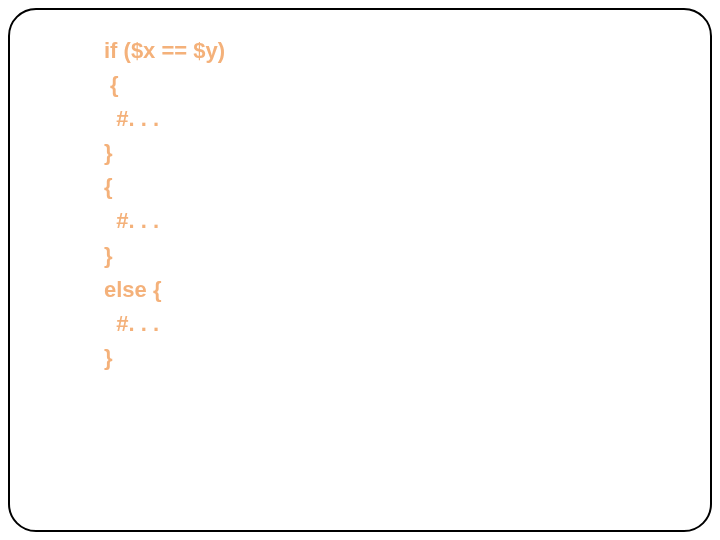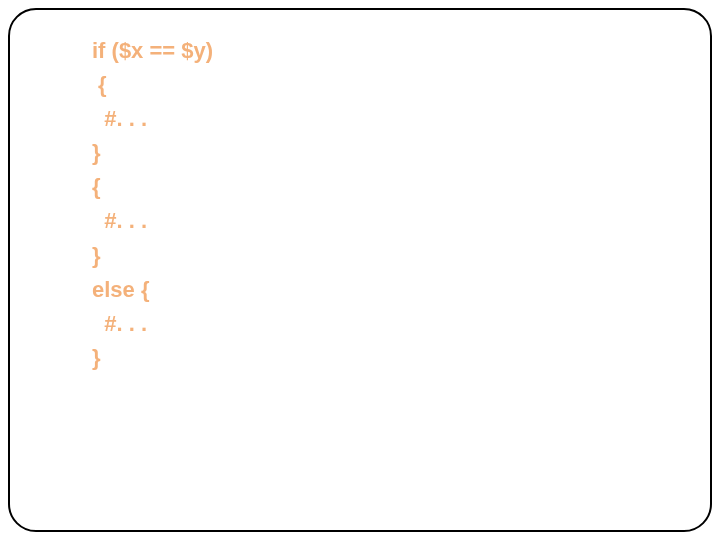--- a/index.html
+++ b/index.html
@@ -22,21 +22,21 @@
     padding: 24px 40px 20px 48px;
   }
   .title {
     font-size: 36px;
     color: #5a5a5a;
     font-weight: 400;
     margin: 0 0 10px 0;
     letter-spacing: 0.5px;
   }
   .code-block {
-    margin-left: 34px;
+    margin-left: 46px;
   }
   .code-line {
     font-size: 22px;
     line-height: 1.55;
     color: #f4b17a;
     font-weight: bold;
     font-family: Arial, Helvetica, sans-serif;
     white-space: pre;
   }
 </style>

